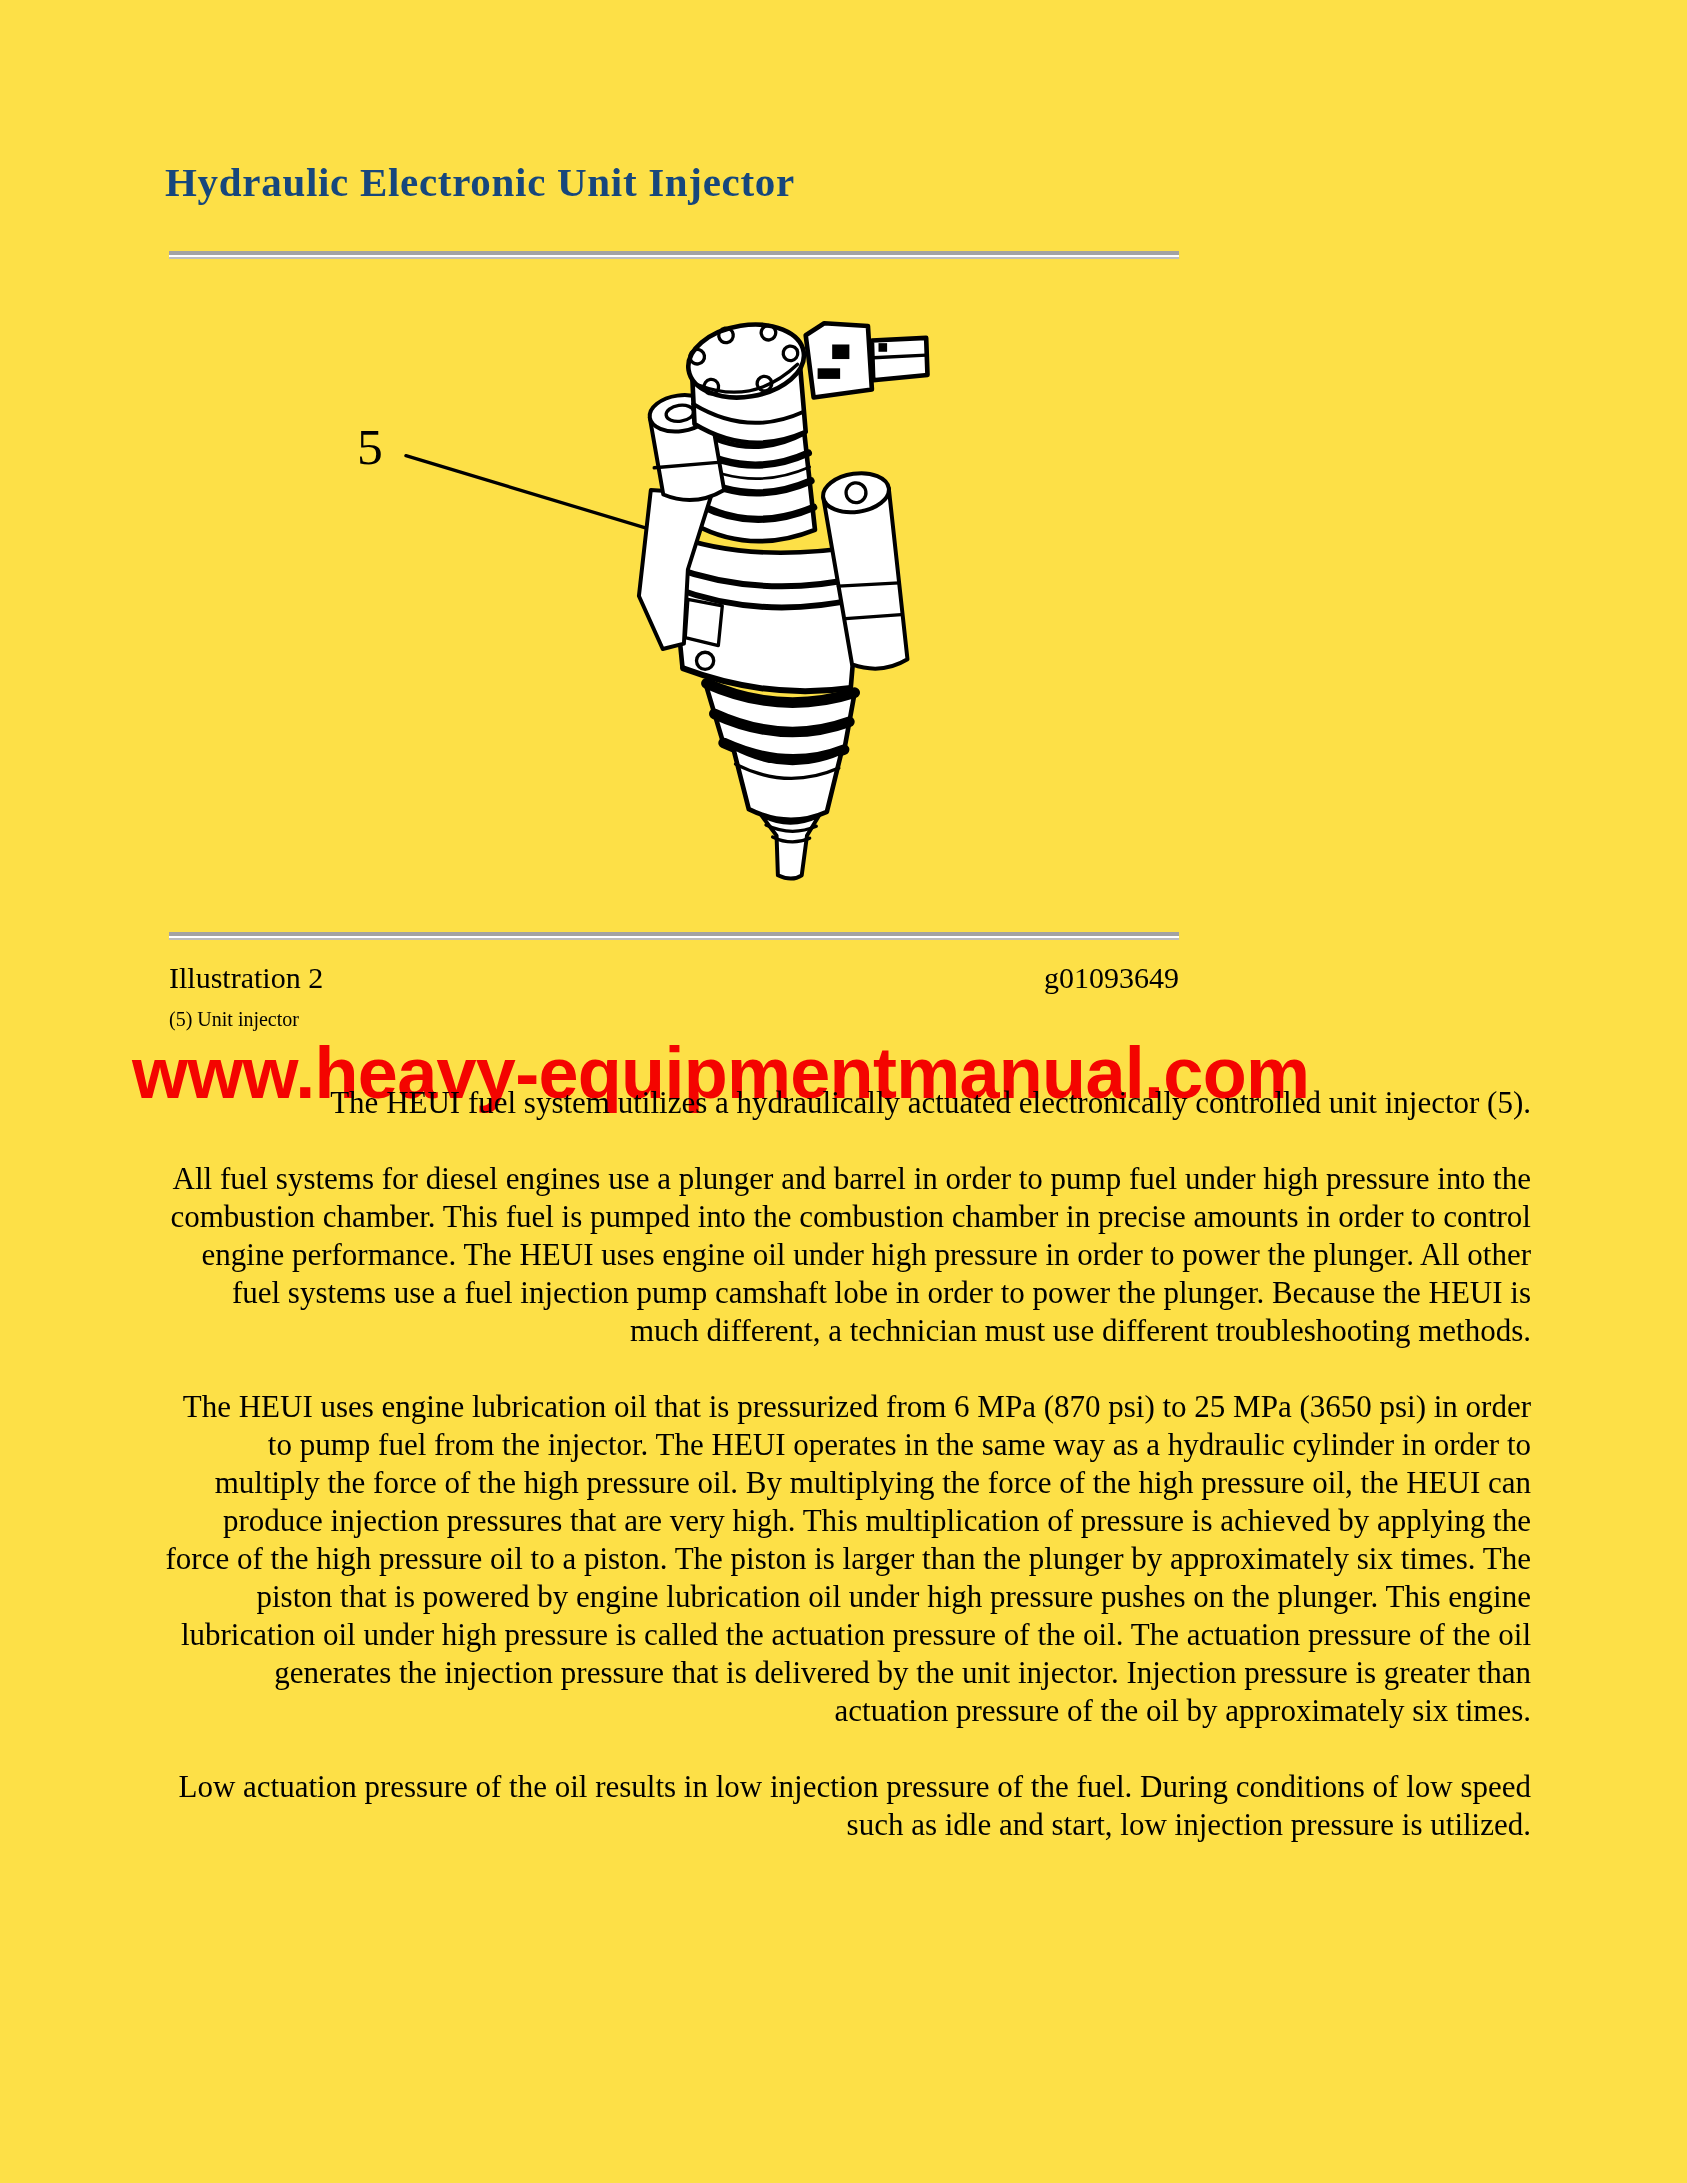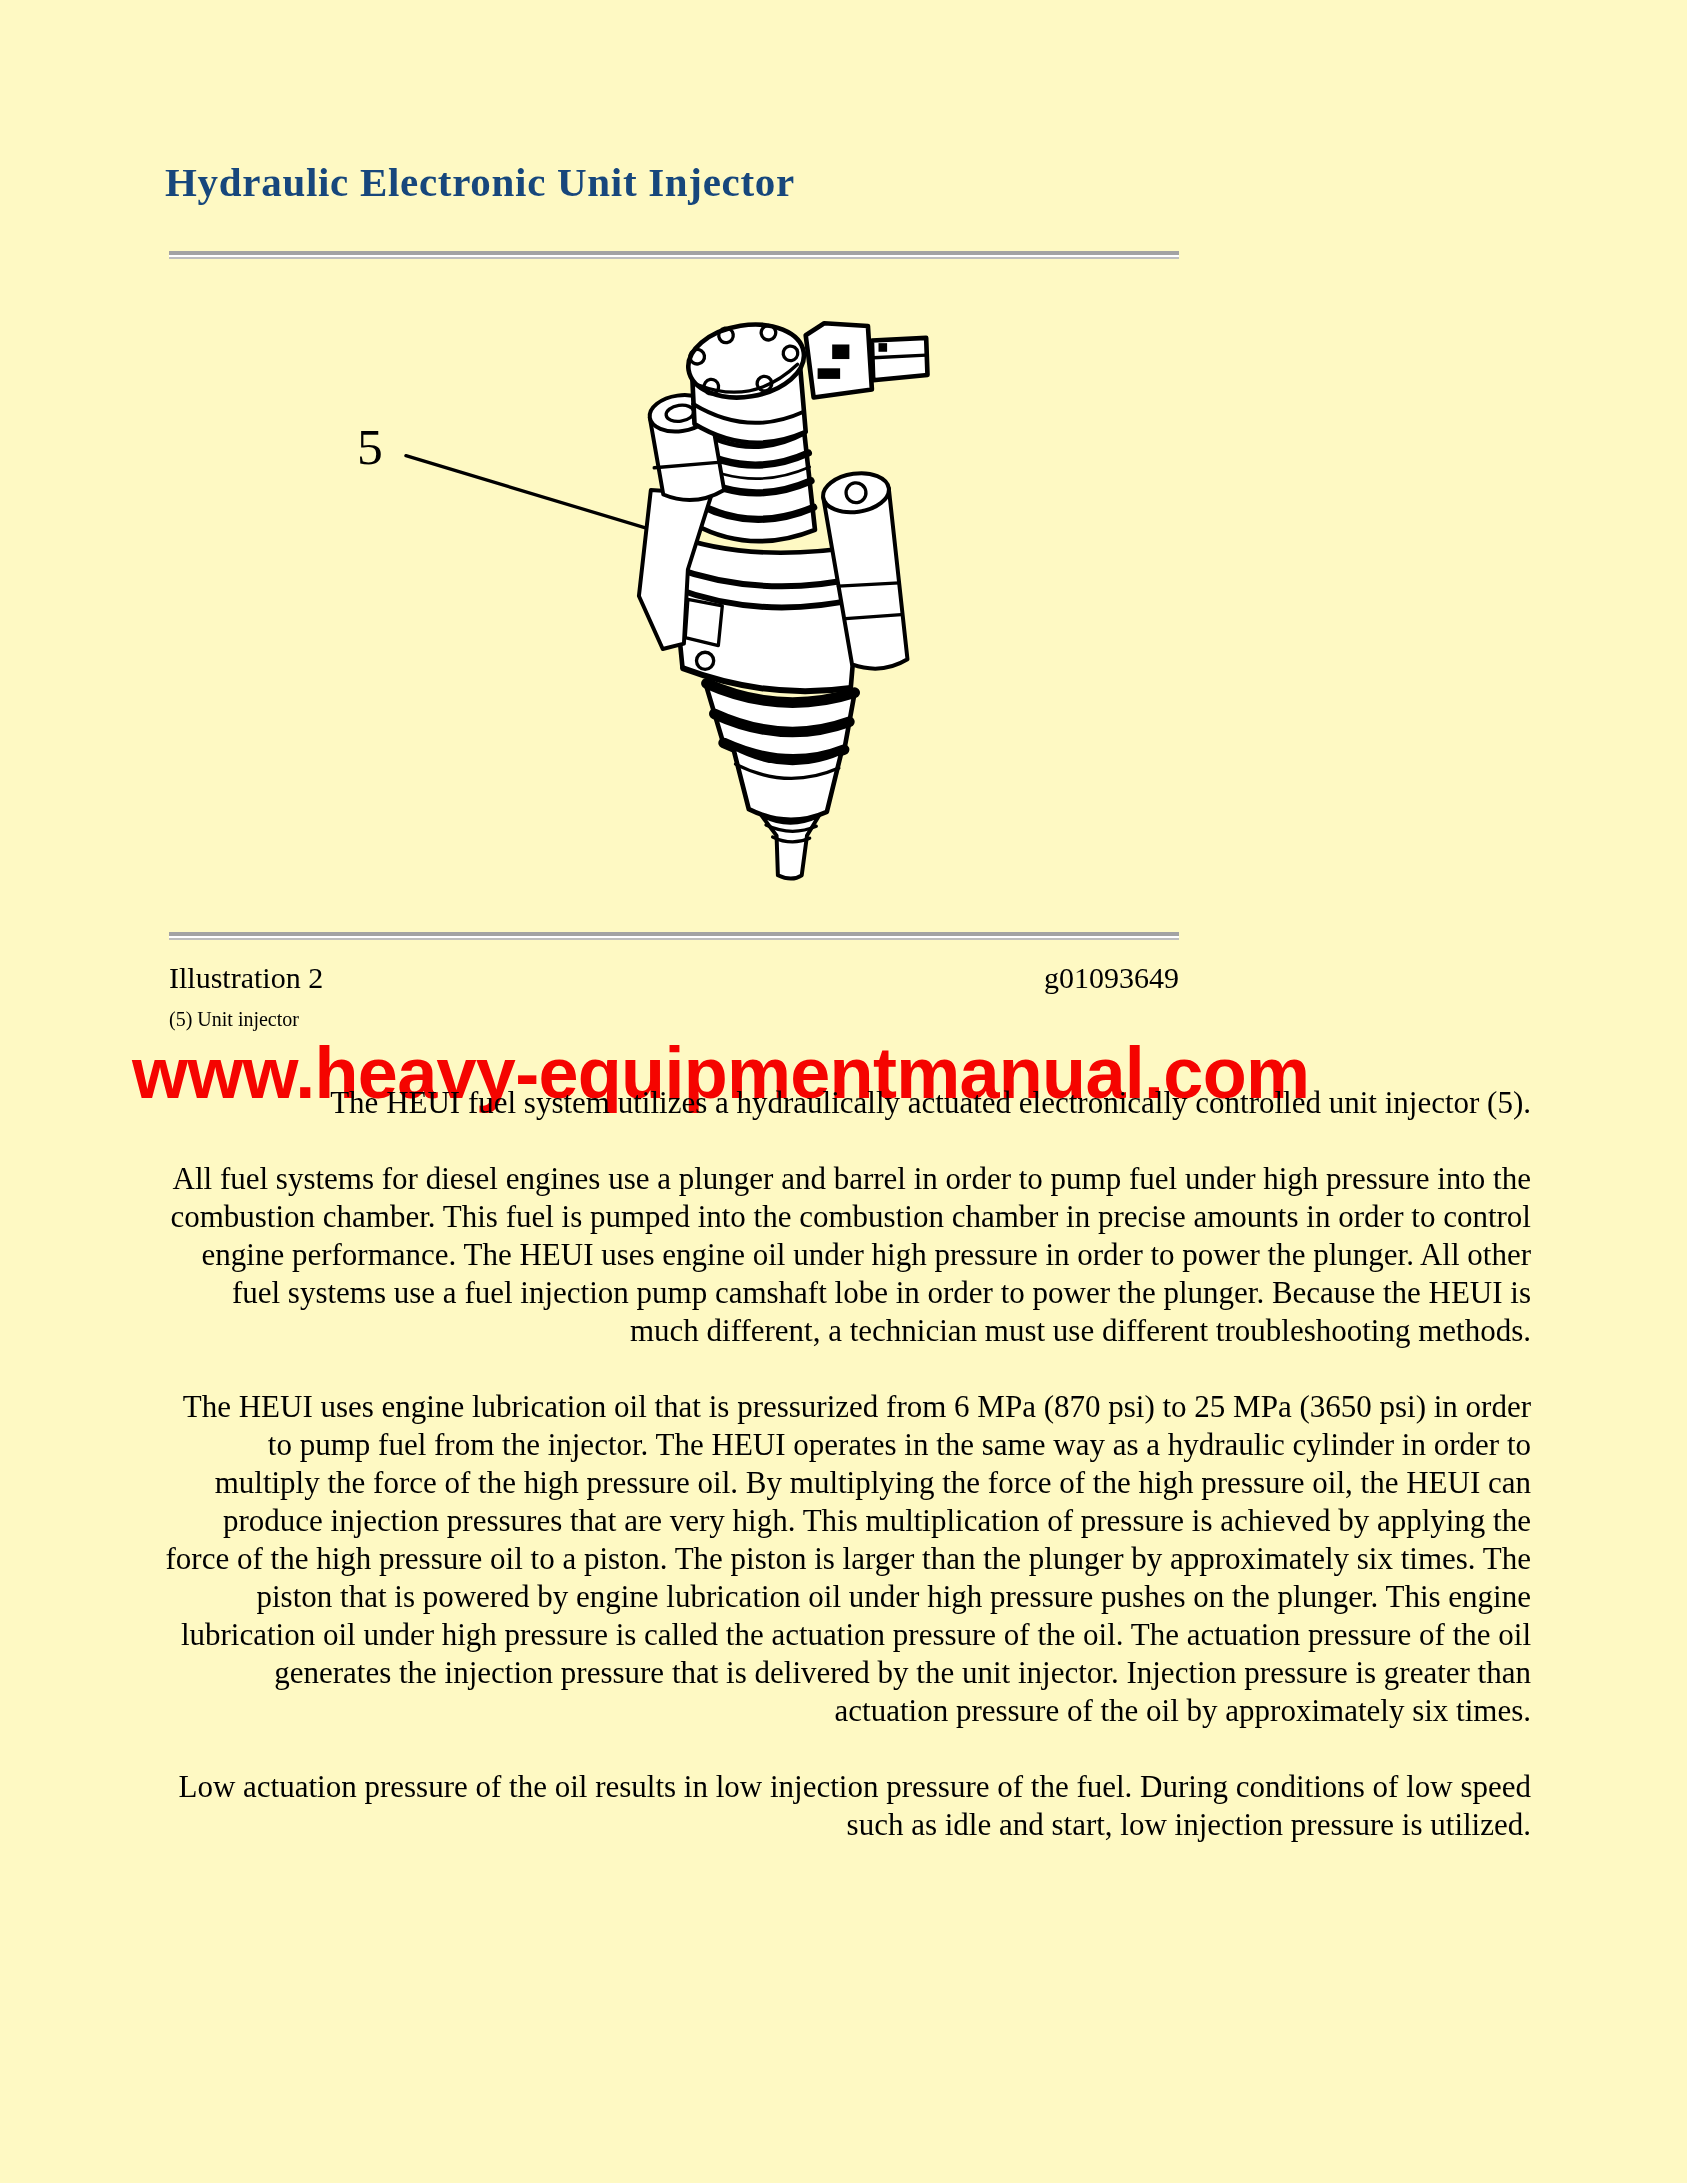--- a/index.html
+++ b/index.html
@@ -1,19 +1,19 @@
 <!DOCTYPE html>
 <html style="font-size:10.6px"><head>
 <meta charset="utf-8">
 <style>
   html,body{margin:0;padding:0;background:#e8e8e8;}
   .page{
     position:relative;
     width:1687px;height:2183px;
-    background:#fef9c3;
+    background:#fde047;
     overflow:hidden;
     font-family:"Liberation Serif", serif;
     color:#000;
   }
   .page-title{
     position:absolute;left:165px;top:131px;
     font-size:41px;font-weight:bold;color:#17477c;
     letter-spacing:0.7px;white-space:nowrap;
   }
   .rule{

